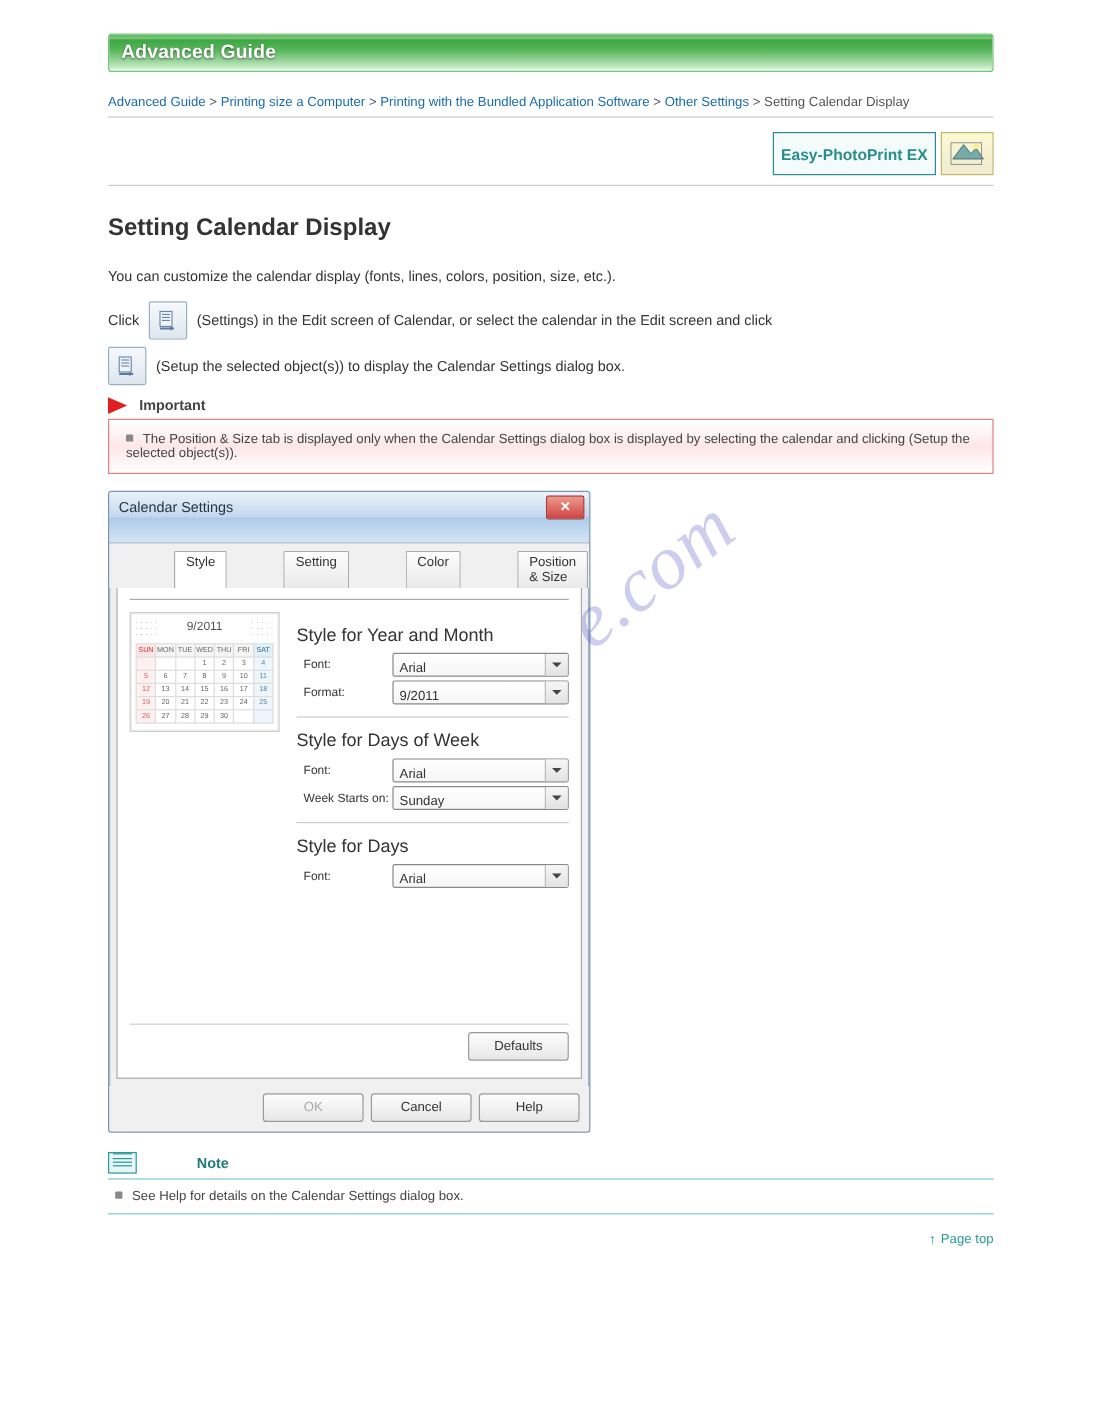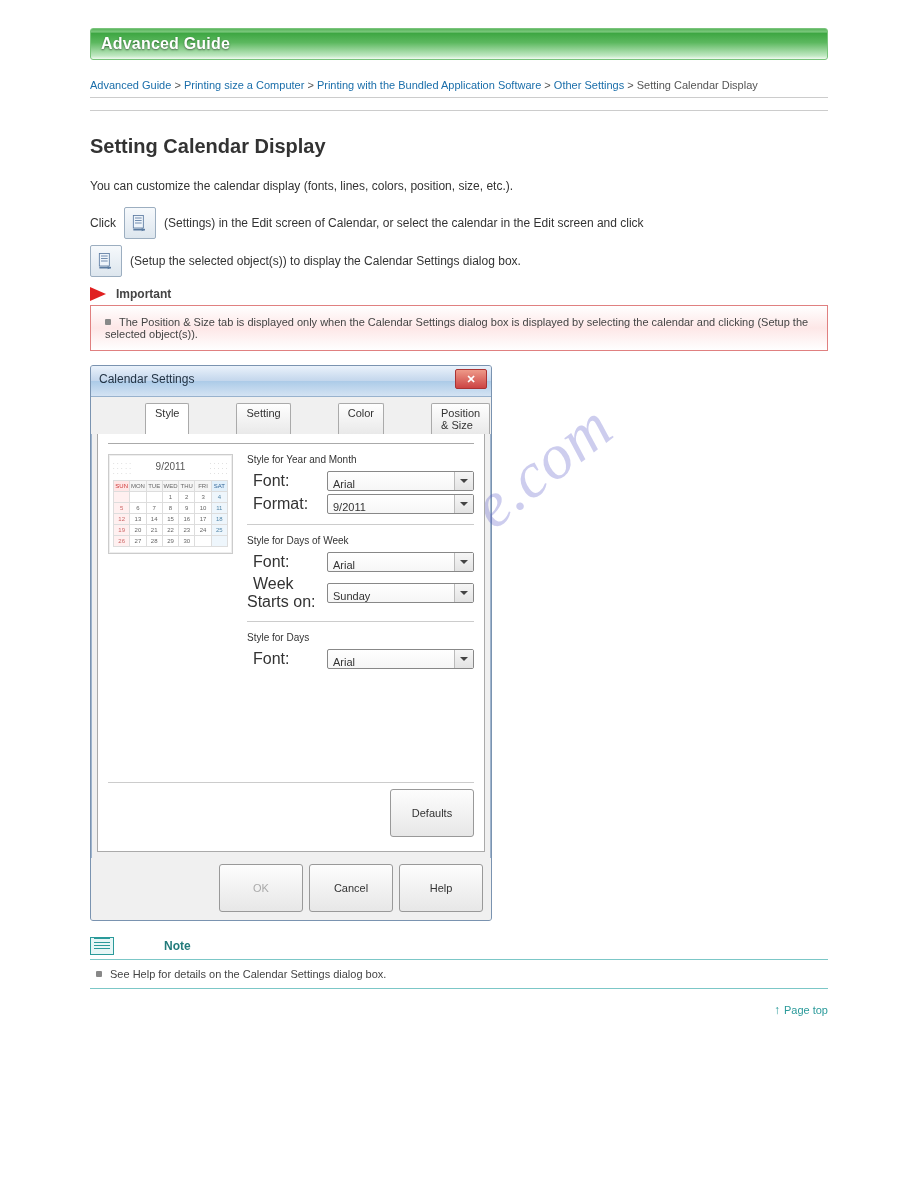--- a/index.html
+++ b/index.html
@@ -101,44 +101,44 @@
   .callout .bullet{display:inline-block;width:6px;height:6px;background:#888;border-radius:1px;margin-right:8px;vertical-align:1px;}
 
   
   .dialog{
     width:400px;border:1px solid #7a93b0;border-radius:3px;overflow:hidden;
     font-size:11px;background:#f0f0f0;box-shadow:0 0 0 1px #9fb4cd inset;
   }
   .titlebar{
     height:26px;background:linear-gradient(180deg,#eaf2fb 0%,#c3d6ec 50%,#accbe8 51%,#d4e3f3 100%);
     border-bottom:1px solid #98b2cd;display:flex;align-items:center;justify-content:space-between;
-    padding:0 4px 4px 8px;color:#234;font-size:12px;
+    padding:0 4px 16px 8px;color:#234;font-size:12px;
   }
   .closebtn{
     width:30px;height:18px;border-radius:2px;border:1px solid #a33;background:linear-gradient(180deg,#e98,#c44);
     display:flex;align-items:center;justify-content:center;color:#fff;font-weight:bold;font-size:11px;line-height:1;
   }
   .tabbar{display:flex;gap:0;padding:6px 6px 0 6px;background:#f0f0f0;}
   .tab{
     border:1px solid #aaa;border-bottom:none;background:linear-gradient(180deg,#fefefe,#e9e9e9);
     padding:3px 9px;font-size:11px;color:#333;border-radius:2px 2px 0 0;margin-right:-1px;margin-left:48px;
   }
   .tab.active{background:#fff;position:relative;z-index:2;}
   .tabpanel{
     margin:0 6px 6px 6px;background:#fff;border:1px solid #aaa;padding:10px 10px 14px 10px;
     border-top:none;
     min-height:340px;position:relative;
   }
   .tabpanel-inner{border-top:1px solid #aaa;margin-top:-1px;padding-top:10px;}
   .panel-cols{display:flex;gap:14px;}
   .preview-col{width:125px;}
   .controls-col{flex:1;}
-  .section-title{color:#333;margin:0 0 6px 0;font-size:10px;}
+  .section-title{color:#333;margin:11px 0 6px 0;font-size:15px;}
   .form-row{display:flex;align-items:center;margin:3px 0;}
-  .form-row label{width:80px;font-size:16px;color:#333;text-indent:6px;}
+  .form-row label{width:80px;font-size:10px;color:#333;text-indent:6px;}
   .combo{
     flex:1;height:18px;border:1px solid #888;background:linear-gradient(180deg,#fff,#f6f6f6);
     display:flex;align-items:flex-end;justify-content:space-between;padding:0 0 0 5px;font-size:11px;color:#333;
     border-radius:2px;
   }
   .combo .caret{
     width:18px;height:100%;border-left:1px solid #bbb;background:linear-gradient(180deg,#f6f6f6,#e3e3e3);
     display:flex;align-items:center;justify-content:center;
   }
   .combo .caret::after{content:'';border-style:solid;border-width:4px 4px 0 4px;border-color:#444 transparent transparent transparent;}
@@ -152,21 +152,21 @@
   .pv-table{border-collapse:collapse;width:100%;table-layout:fixed;}
   .pv-table td,.pv-table th{border:1px solid #ddd;font-size:6px;text-align:center;color:#666;height:10px;padding:0;}
   .pv-table th{background:#f5f5f5;font-weight:normal;}
   .pv-table th.sun{background:#ffe6e6;color:#c33;}
   .pv-table th.sat{background:#e2f0fa;color:#369;}
   .pv-table td.sun{background:#fff0f0;color:#c66;}
   .pv-table td.sat{background:#eef6fc;color:#58a;}
   .btn{
     min-width:62px;height:22px;border:1px solid #999;border-radius:3px;
     background:linear-gradient(180deg,#fdfdfd,#e7e7e7);font-size:11px;color:#333;
-    display:inline-flex;align-items:center;justify-content:center;padding:12px 10px;
+    display:inline-flex;align-items:center;justify-content:center;padding:0 10px;
   }
   .btn.disabled{color:#aaa;}
   .dlg-buttons{
     display:flex;justify-content:flex-end;gap:6px;padding:6px 8px 8px 8px;background:#f0f0f0;
   }
   .bottom-hr{border-top:1px solid #ccc;margin:6px 0 0 0;}
 
   .note-row{display:flex;align-items:center;gap:6px;margin:16px 0 4px 0;}
   .note-icon{width:22px;height:16px;border:1px solid #2a9a9a;background:#e7f6f6;position:relative;}
   .note-icon::before,.note-icon::after{content:'';position:absolute;left:3px;right:3px;height:1px;background:#2a9a9a;}
@@ -199,20 +199,32 @@
 
   <div class="breadcrumb">
     <span class="bc-link">Advanced Guide</span> &gt;
     <span class="bc-link">Printing size a Computer</span> &gt;
     <span class="bc-link">Printing with the Bundled Application Software</span> &gt;
     <span class="bc-link">Other Settings</span> &gt;
     <span>Setting Calendar Display</span>
   </div>
   <div class="sep-line"></div>
 
+  <div class="epx-wrap">
+    <div class="epx-label">
+      <span>Easy-PhotoPrint EX</span>
+    </div>
+    <div class="epx-icon">
+      <svg viewBox="0 0 40 32">
+        <polygon points="4,22 16,6 24,16 30,10 38,22" fill="#7aa" stroke="#466" stroke-width="1"></polygon>
+        <rect x="2" y="4" width="34" height="24" fill="none" stroke="#888" stroke-width="1"></rect>
+        <circle cx="30" cy="8" r="3" fill="#fe8"></circle>
+      </svg>
+    </div>
+  </div>
   <div class="sep-line2"></div>
 
   <h1 class="page-title">Setting Calendar Display</h1>
 
   <div class="body-text">You can customize the calendar display (fonts, lines, colors, position, size, etc.).</div>
 
   <div class="inline-icon-wrap">
     <span class="body-text" style="margin:0">Click</span>
     <span class="icon-btn">
       <svg viewBox="0 0 24 24">

